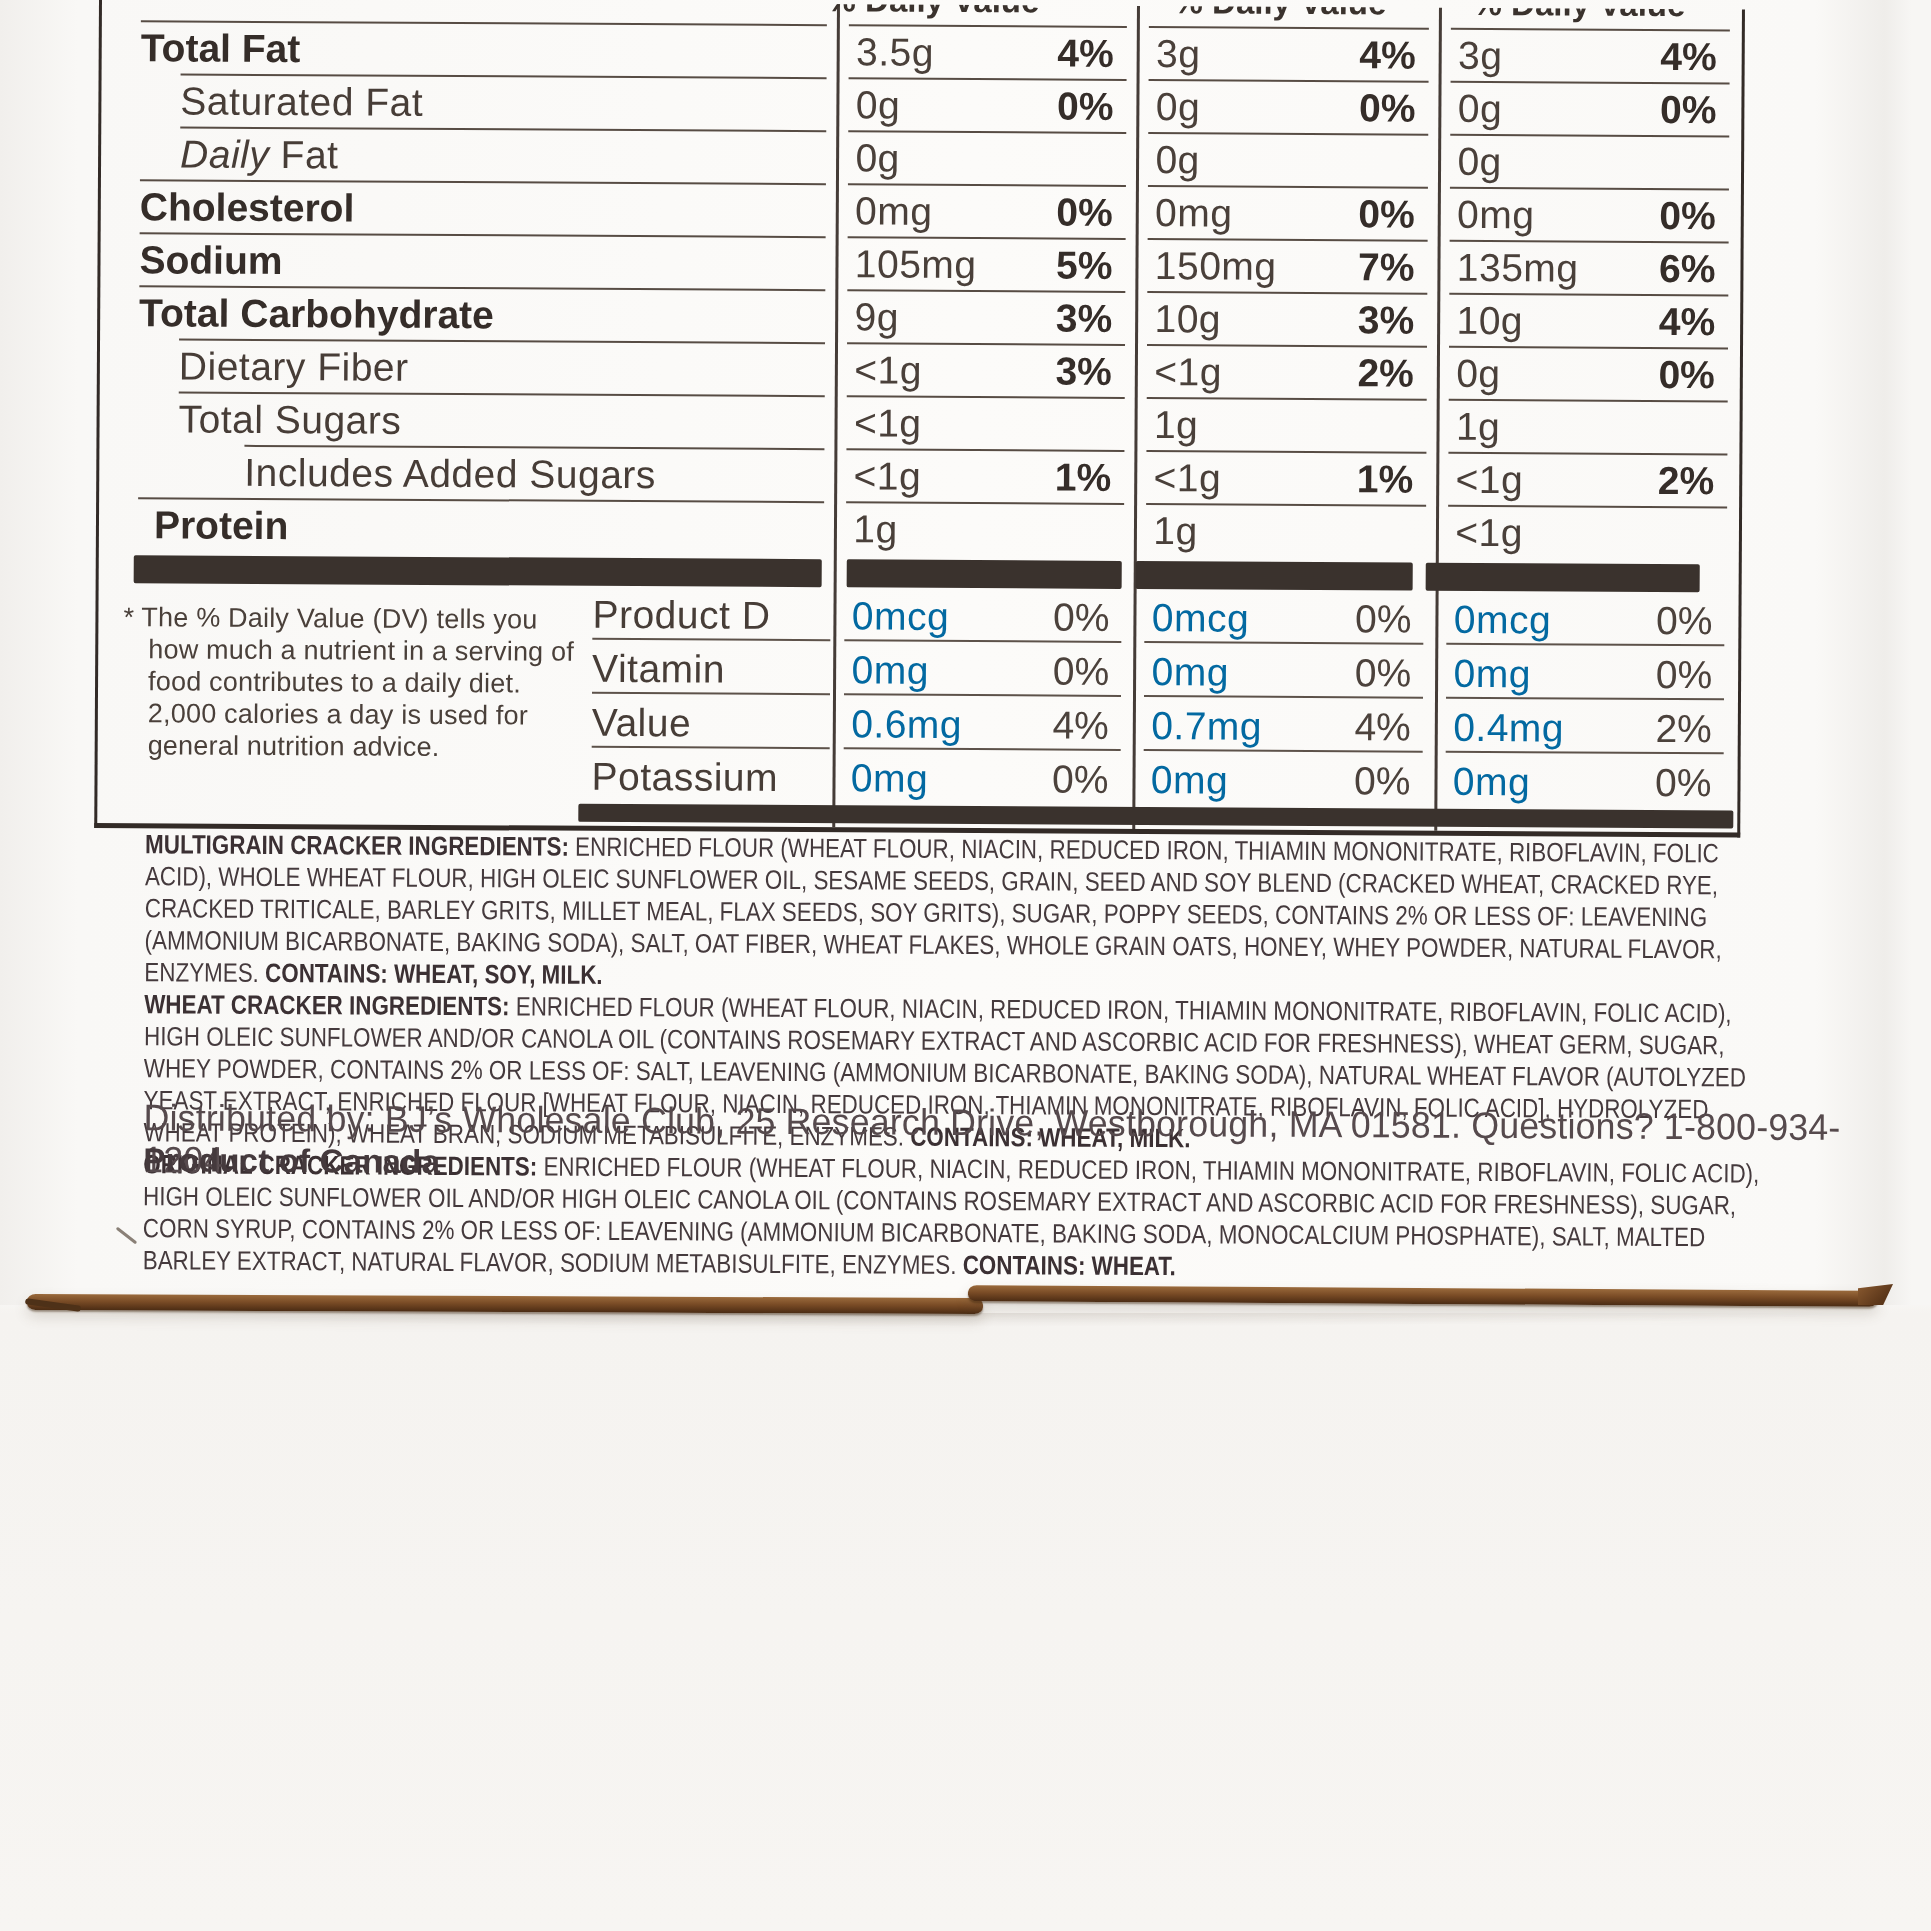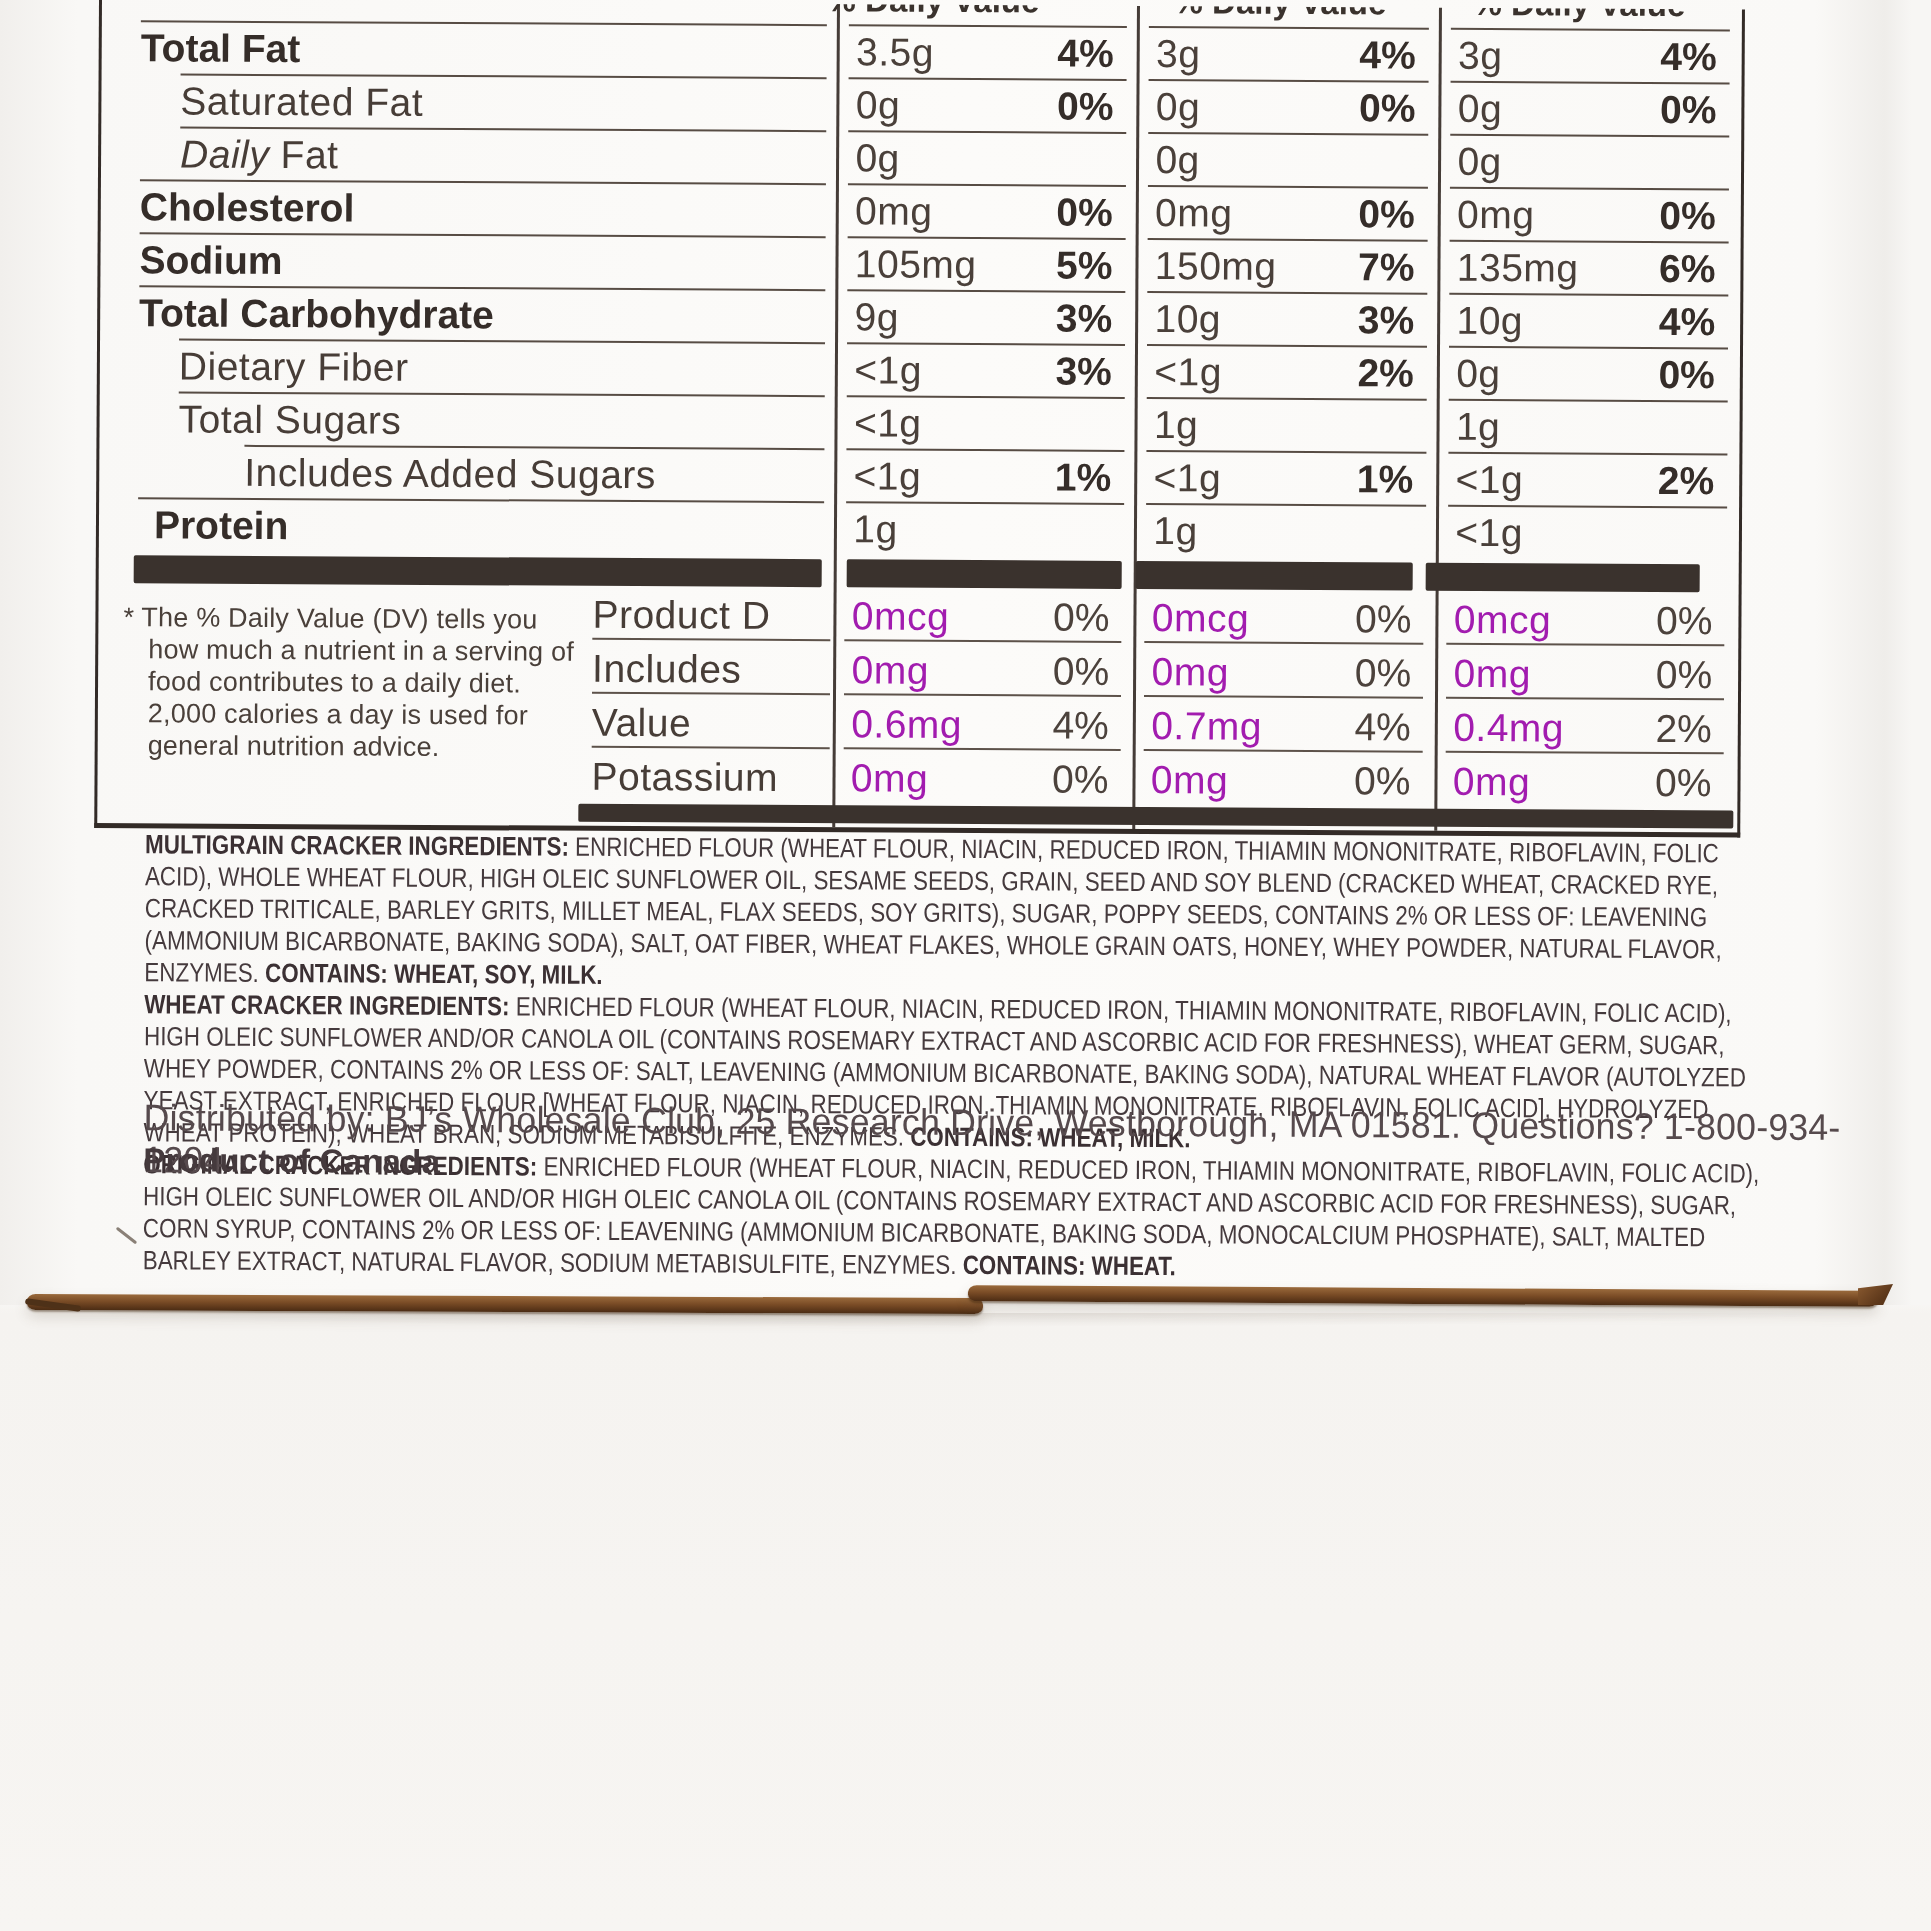--- a/index.html
+++ b/index.html
@@ -39,21 +39,21 @@
   .bar{height:28px;background:#3a322d;border-radius:1.9px;}
   .bar.lb{width:688px;margin-left:35px;margin-right:13.5px;}
   .bar.v1{width:275px;margin-left:11.6px;} .bar.v2{width:277px;margin-left:13.5px;} .bar.v3{width:274px;margin-left:13.5px;}
 
   .vitrows{position:absolute;left:0;top:585px;width:1640px;}
   .vrow{display:flex;height:54px;}
   .vspace{width:494px;}
   .vname{width:242px;position:relative;display:flex;align-items:center;}
   .vname span{font-size:39px;color:#473d37;letter-spacing:0.5px;}
   .bline{position:absolute;bottom:1.9px;height:1.9px;background:#5d524a;}
-  .vrow .amt{font-size:39px;color:#a21caf;text-align:right;}
+  .vrow .amt{font-size:39px;color:#0369a1;text-align:right;}
   .vrow .dv{font-weight:normal;color:#4c423c;font-size:39px;}
 
   .footnote{position:absolute;left:25px;top:601px;width:462px;
     font-size:27px;line-height:32px;color:#4a403a;letter-spacing:0.2px;}
   .footnote .fn-body{display:block;padding-left:25px;text-indent:-25px;}
 
   .botbar{position:absolute;left:481px;top:801px;width:1155px;height:18.3px;background:#3a322d;border-radius:1.9px;}
 
   
   .ingredients{position:absolute;left:150px;top:828px;width:1921px;
@@ -351,21 +351,21 @@
           </div>
           <div class="cell vc3">
             <i class="bline" style="left: 9.7px; right: 13.5px;"></i>
             <span class="amt">0mcg</span>
             <span class="dv">0%</span>
           </div>
         </div>
         <div class="vrow">
           <div class="vspace"></div>
           <div class="vname">
-            <span>Includes</span>
+            <span>Vitamin</span>
             <i class="bline" style="left: 0px; right: 3.9px;"></i>
           </div>
           <div class="cell vc1">
             <i class="bline" style="left: 9.7px; right: 13.5px;"></i>
             <span class="amt">0mg</span>
             <span class="dv">0%</span>
           </div>
           <div class="cell vc2">
             <i class="bline" style="left: 9.7px; right: 13.5px;"></i>
             <span class="amt">0mg</span>

